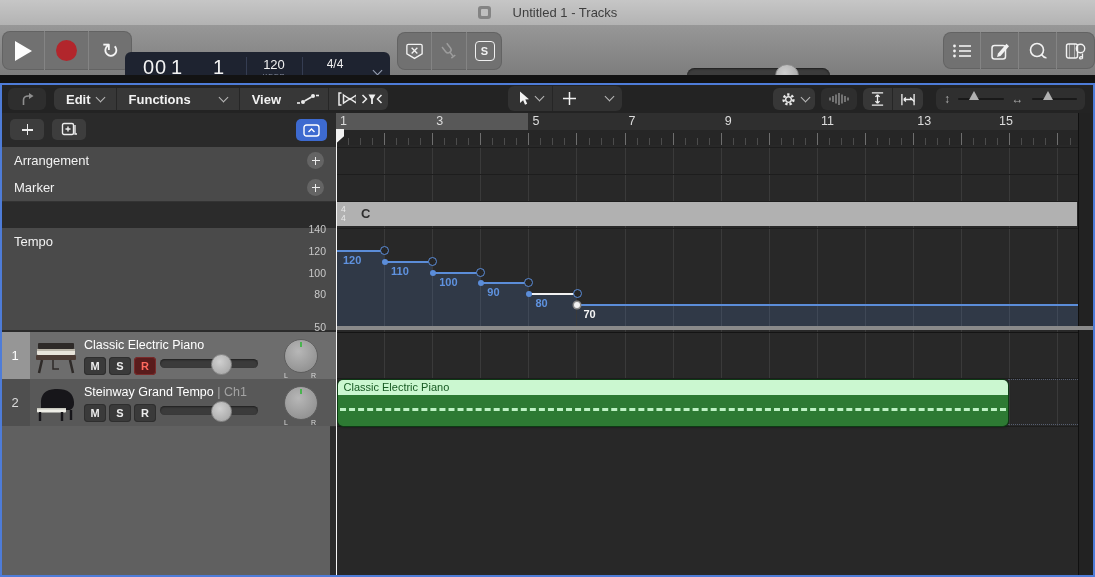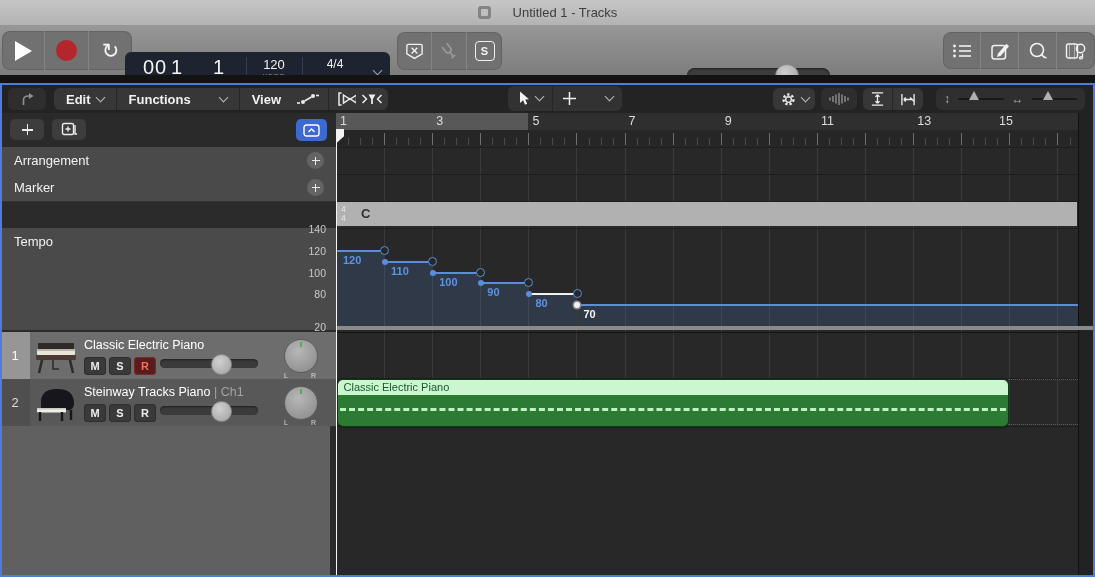--- a/index.html
+++ b/index.html
@@ -401,21 +401,21 @@
         </span>
     </div>
     <div class="gt-row" style="top:61px;height:27px;">
       <span class="gt-label">Marker</span>
       <span class="gt-plus">
           <span class="plus-icon"></span>
         </span>
     </div>
     <div class="gt-row" style="top:115px;height:102px;border-bottom:none;">
       <span class="gt-label">Tempo</span>
-      <span><span class="tempo-scale-num" style="top: -4.6px;">140</span><span class="tempo-scale-num" style="top: 17px;">120</span><span class="tempo-scale-num" style="top: 38.6px;">100</span><span class="tempo-scale-num" style="top: 60.2px;">80</span><span class="tempo-scale-num" style="top: 92.6px;">20</span></span>
+      <span><span class="tempo-scale-num" style="top: -4.6px;">140</span><span class="tempo-scale-num" style="top: 17px;">120</span><span class="tempo-scale-num" style="top: 38.6px;">100</span><span class="tempo-scale-num" style="top: 60.2px;">80</span><span class="tempo-scale-num" style="top: 92.6px;">50</span></span>
     </div>
 
     <div class="track-hdr" style="top:219px;background:#6d6d6d;border-bottom:1px solid #3a3a3a;">
       <div class="trk-num" style="background:#969696;color:#fff;">1</div>
       <div class="trk-icon">
         <svg width="46" height="41" viewBox="0 0 46 41">
             <rect x="5" y="8" width="36" height="6" rx="1" fill="#2e2a28"></rect>
             <rect x="4" y="14" width="38" height="6" rx="1" fill="#e8e4da"></rect>
             <rect x="4" y="14" width="38" height="2" fill="#b9b4a8"></rect>
             <rect x="3" y="20" width="40" height="5" rx="1" fill="#4a3a33"></rect>
@@ -440,21 +440,21 @@
     <div class="track-hdr" style="top:266px;background:#585858;border-bottom:1px solid #333;">
       <div class="trk-num" style="background:#4f4f4f;color:#ddd;">2</div>
       <div class="trk-icon">
         <svg width="46" height="41" viewBox="0 0 46 41">
             <path d="M8 22 q-1 -14 14 -15 q18 -1 19 13 q0.5 6 -4 8 l-29 0 z" fill="#17161a"></path>
             <rect x="4" y="26" width="29" height="4.5" rx="1" fill="#efefe8"></rect>
             <rect x="4" y="26" width="29" height="1.5" fill="#c9c9c0"></rect>
             <path d="M7 30 v9 M29 30 v9 M38 28 v10" stroke="#17161a" stroke-width="2.4"></path>
           </svg>
       </div>
-      <div class="trk-name"><span>Steinway Tracks Piano</span> <span class="trk-chan">| Ch1</span></div>
+      <div class="trk-name"><span>Steinway Grand Tempo</span> <span class="trk-chan">| Ch1</span></div>
       <div class="msr" style="left:84px;">M</div>
       <div class="msr" style="left:109px;">S</div>
       <div class="msr" style="left:134px;">R</div>
       <div class="vol-track">
           <div class="vol-thumb" style="left: 51.35px;"></div>
         </div>
       <div class="pan-knob">
           <div class="pan-notch"></div>
         </div>
       <span class="pan-lbl" style="left:284px;">L</span>

